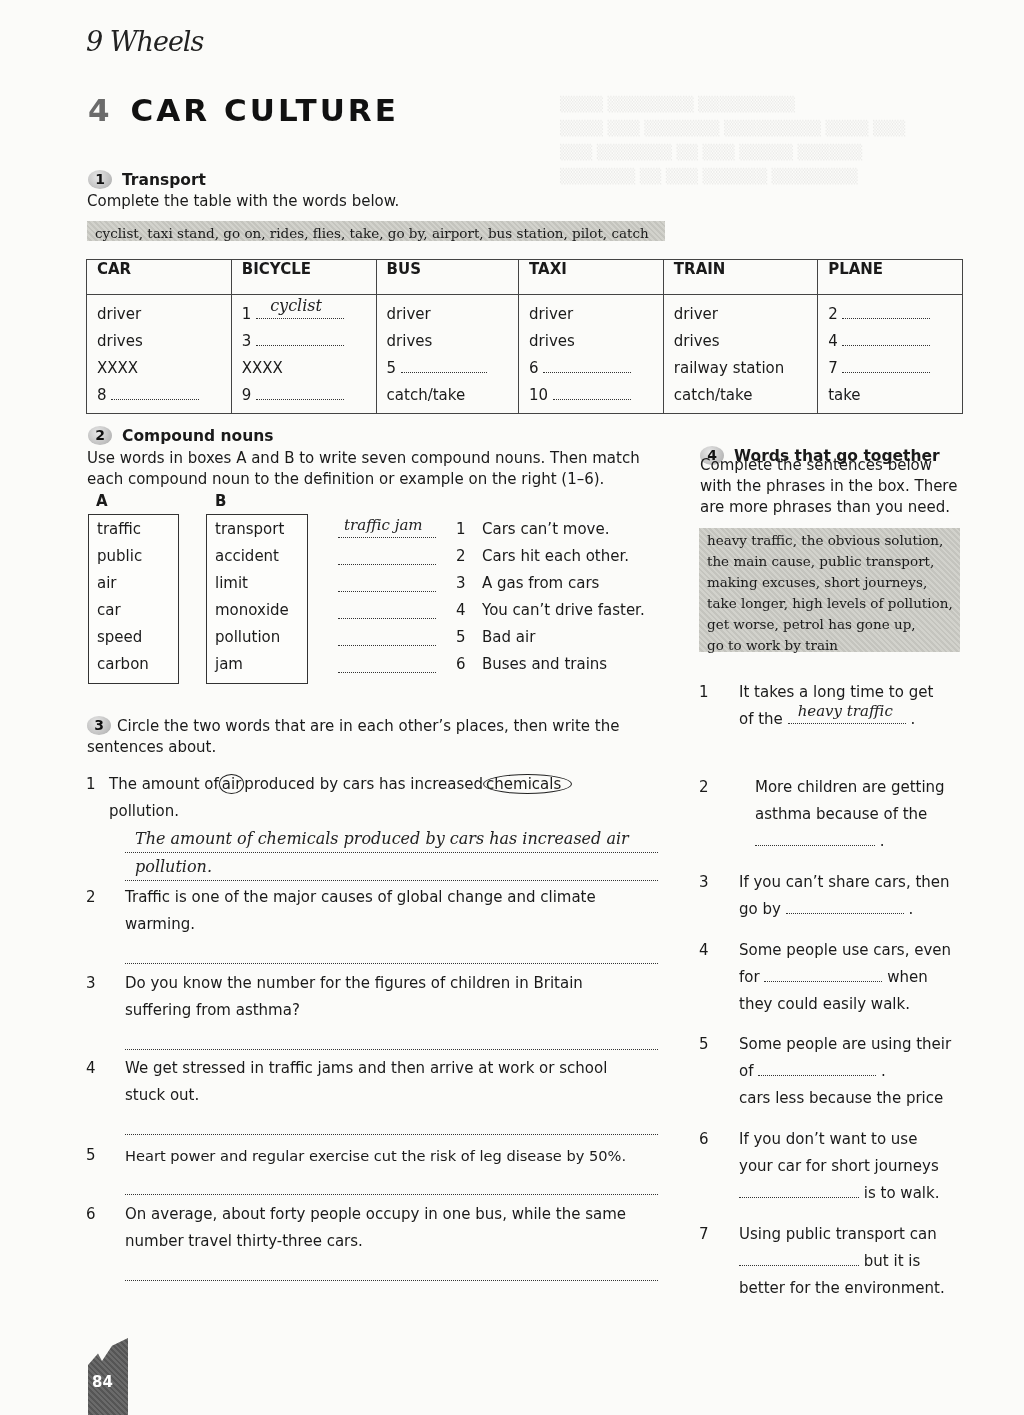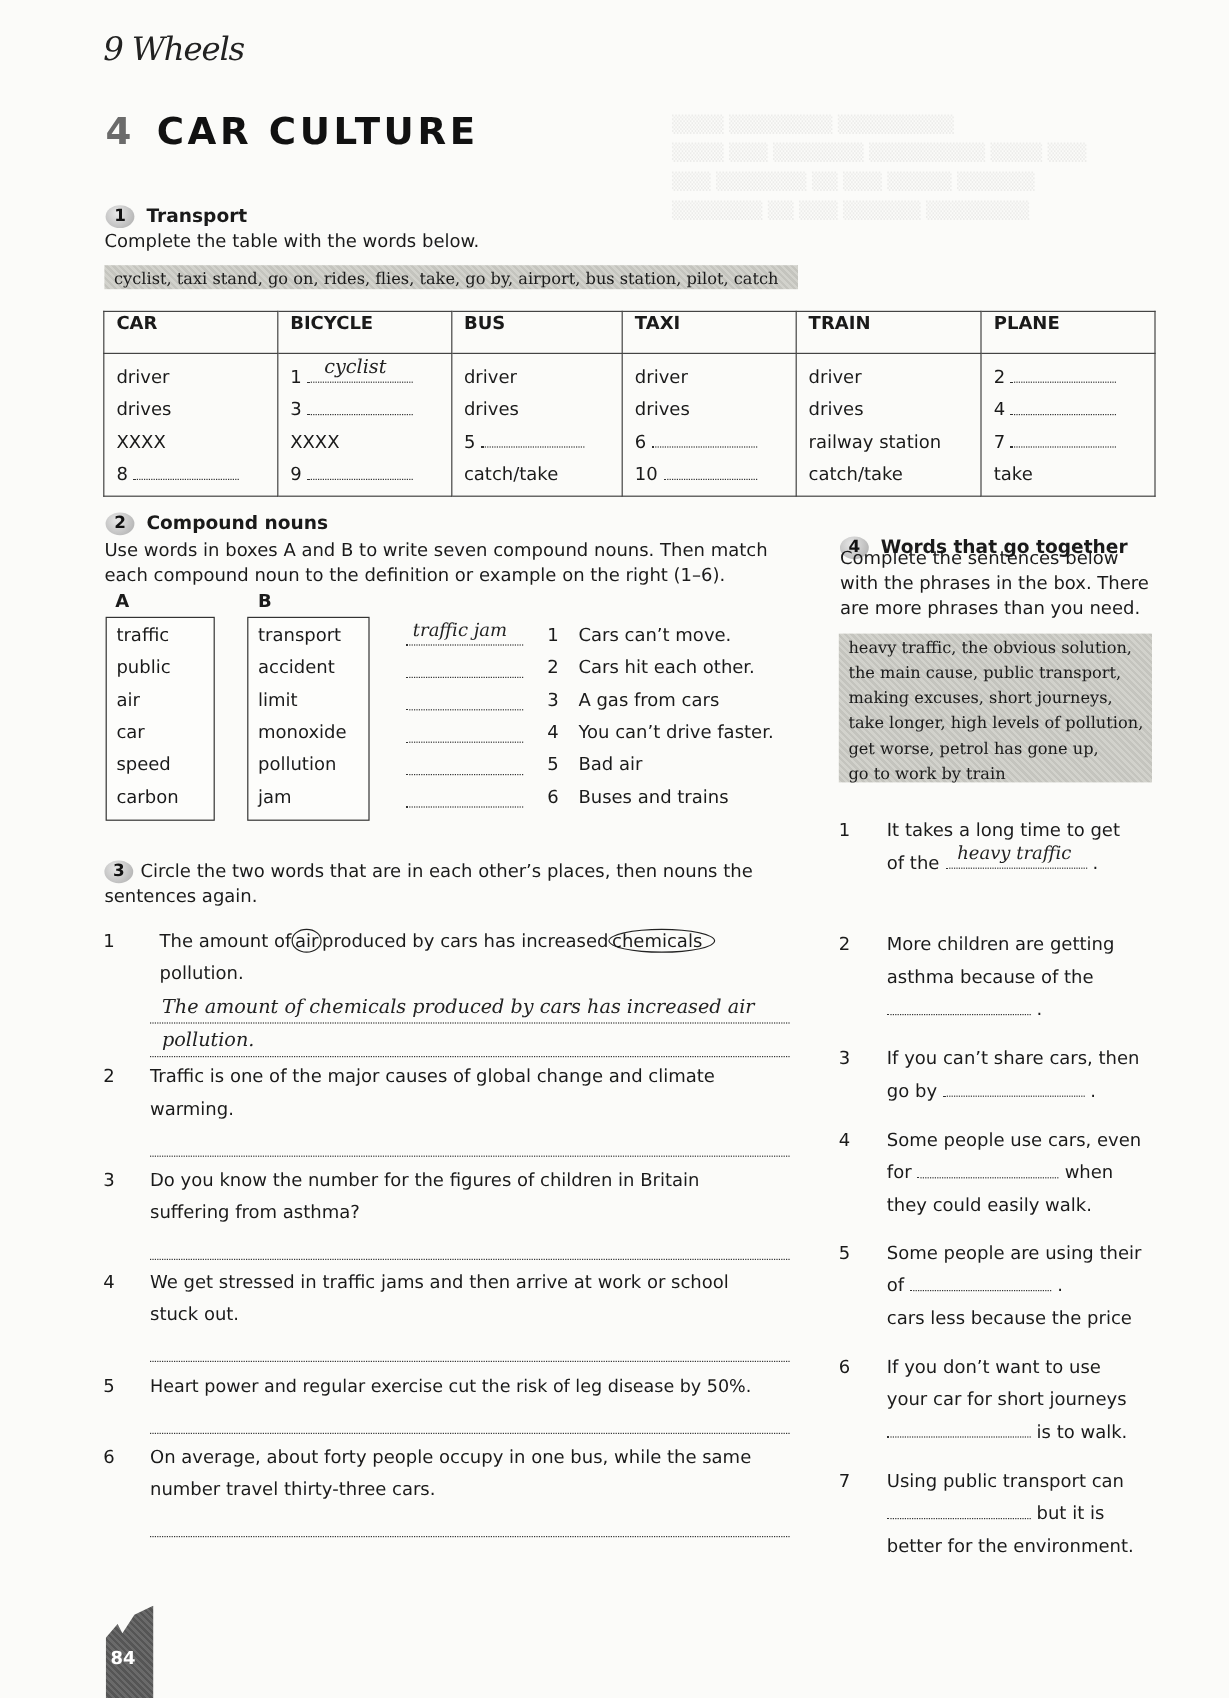--- a/index.html
+++ b/index.html
@@ -180,26 +180,26 @@
     <span>Bad air</span>
   </div>
   <div class="defrow">
     <span class="dots" style="width:98px;"></span>
     <span style="margin-left:20px; width:26px;">6</span>
     <span>Buses and trains</span>
   </div>
 </div>
 
 <div class="abs instr" style="left:87px; top:716px; width:575px;">
-  <span class="badge" style="margin-right:6px;">3</span><span>Circle the two words that are in each other’s places, then nouns the sentences again.</span>
+  <span class="badge" style="margin-right:6px;">3</span><span>Circle the two words that are in each other’s places, then write the sentences about.</span>
 </div>
 
 <div class="abs sent" style="left:86px; top:771px; width:572px;">
   <span class="n">1</span>
-  <div style="margin-left:47px;">
+  <div style="margin-left:23px;">
     <span>The amount of</span><span class="circ">air</span><span>produced by cars has increased</span><span class="circ" style="padding:0 10px 0 2px;">chemicals</span><br>
     <span>pollution.</span>
   </div>
   <div class="answerline hand" style="margin-left:39px; height:27px; font-size:16px; padding-left:10px; white-space:nowrap;">The amount of chemicals produced by cars has increased air</div>
   <div class="answerline hand" style="margin-left:39px; height:27px; font-size:16px; padding-left:10px;">pollution.</div>
 </div>
 
 <div class="abs sent" style="left:86px; top:884px; width:572px;">
   <span class="n">2</span>
   <div style="margin-left:39px; width:500px;">Traffic is one of the major causes of global change and climate warming.</div>
@@ -247,21 +247,21 @@
 <div class="abs sent" style="left:699px; top:679px; width:270px;">
   <span class="n">1</span>
   <div style="margin-left:40px;">
     <div>It takes a long time to get</div>
     <div><span>of the</span> <span class="dots" style="width:118px; position:relative;"><span class="hand" style="position:absolute; left:10px; top:-9px; font-size:15px; white-space:nowrap;text-align:center;">heavy traffic</span></span> <span>.</span></div>
   </div>
 </div>
 
 <div class="abs sent" style="left:699px; top:774px; width:270px;">
   <span class="n">2</span>
-  <div style="margin-left:40px;">
+  <div style="margin-left:56px;">
     <div>More children are getting</div>
     <div>asthma because of the</div>
     <div><span class="dots" style="width:120px;"></span> <span>.</span></div>
   </div>
 </div>
 
 <div class="abs sent" style="left:699px; top:869px; width:270px;">
   <span class="n">3</span>
   <div style="margin-left:40px;">
     <div>If you can’t share cars, then</div>

